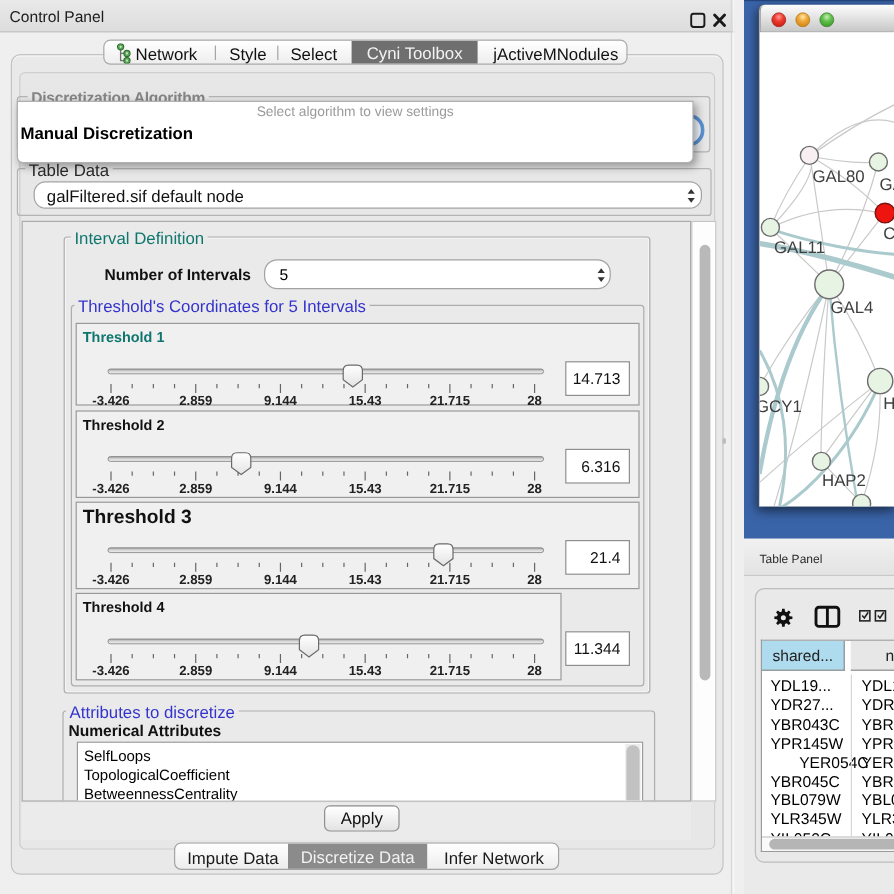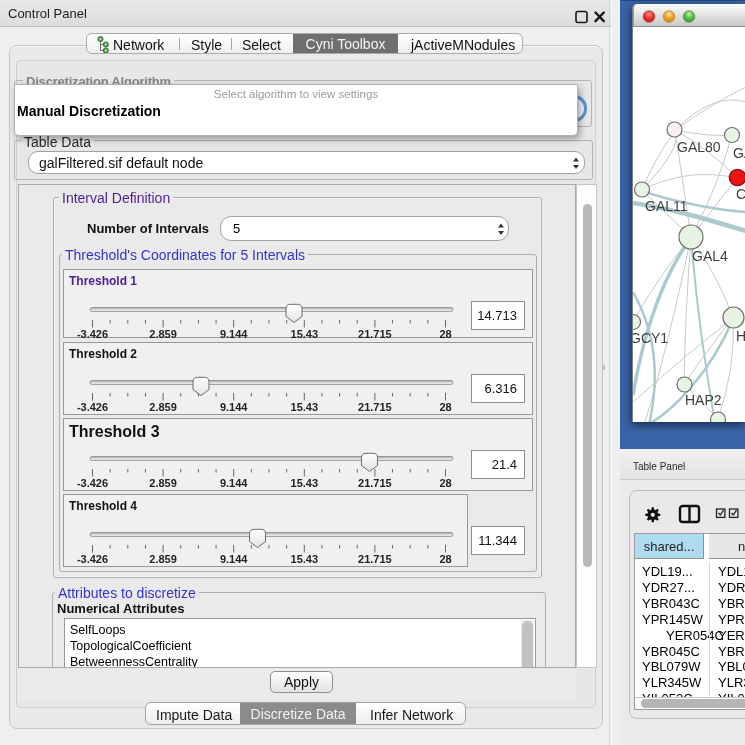--- a/index.html
+++ b/index.html
@@ -53,33 +53,33 @@
   <div class="abs" style="left:28px;top:151px;width:557px;height:23px;background:#fff;border:1px solid #a2a2a2;border-radius:10px;">
     <div class="abs" style="left:10px;top:2.5px;font-size:14px;color:#111;">galFiltered.sif default node</div>
     <svg class="abs" style="left:540px;top:4px" width="14" height="15" viewBox="0 0 14 15">
       <path d="M7 1.5 L10 5.5 L4 5.5 Z" fill="#333"></path>
       <path d="M7 13 L10 9 L4 9 Z" fill="#333"></path>
     </svg>
   </div>
 
   <div class="abs" id="viewport" style="left:18px;top:184px;width:558px;height:484px;background:#eaeaea;border:1px solid #ababab;overflow:hidden;">
   <div class="abs" style="left:34px;top:12px;width:489px;height:381px;border:1px solid #adadad;border-radius:3px;box-shadow:inset 0 0 0 1px #f5f5f5;"></div>
-      <div class="abs" style="left:40px;top:5px;font-size:14px;color:#4c1d95;background:#eaeaea;padding:0 3px;">Interval Definition</div>
+      <div class="abs" style="left:40px;top:5px;font-size:14px;color:#0f766e;background:#eaeaea;padding:0 3px;">Interval Definition</div>
       <div class="abs" style="left:68px;top:36px;font-size:13px;font-weight:bold;color:#111;">Number of Intervals</div>
       <div class="abs" style="left:201px;top:31px;width:289px;height:25px;background:#fff;border:1px solid #a2a2a2;border-radius:11px;">
         <div class="abs" style="left:12px;top:4px;font-size:13px;">5</div>
         <svg class="abs" style="left:273px;top:5px" width="14" height="15" viewBox="0 0 14 15">
           <path d="M7 1.5 L10 5.5 L4 5.5 Z" fill="#333"></path>
           <path d="M7 13 L10 9 L4 9 Z" fill="#333"></path>
         </svg>
       </div>
       <div class="abs" style="left:40px;top:69px;width:478px;height:318px;border:1px solid #adadad;border-radius:3px;"></div>
       <div class="abs" style="left:43px;top:62px;font-size:14px;color:#3434cd;background:#eaeaea;padding:0 3px;">Threshold's Coordinates for 5 Intervals</div>
       <div class="abs" style="left:44px;top:84px;width:470px;height:69px;background:#f0f0f0;border:1px solid #999;">
-        <div class="abs" style="left:5px;top:4px;font-size:12px;font-weight:bold;color:#4c1d95;">Threshold 1</div>
+        <div class="abs" style="left:5px;top:4px;font-size:12px;font-weight:bold;color:#0f766e;">Threshold 1</div>
         <svg class="abs" style="left:0;top:0" width="478" height="72" viewBox="0 0 478 72">
           <defs>
             <linearGradient id="tg0" x1="0" y1="0" x2="0" y2="1">
               <stop offset="0" stop-color="#9a9a9a"></stop>
               <stop offset="0.45" stop-color="#d6d6d6"></stop>
               <stop offset="1" stop-color="#efefef"></stop>
             </linearGradient>
             <linearGradient id="th0" x1="0" y1="0" x2="0" y2="1">
               <stop offset="0" stop-color="#ffffff"></stop>
               <stop offset="1" stop-color="#e3e3e3"></stop>

